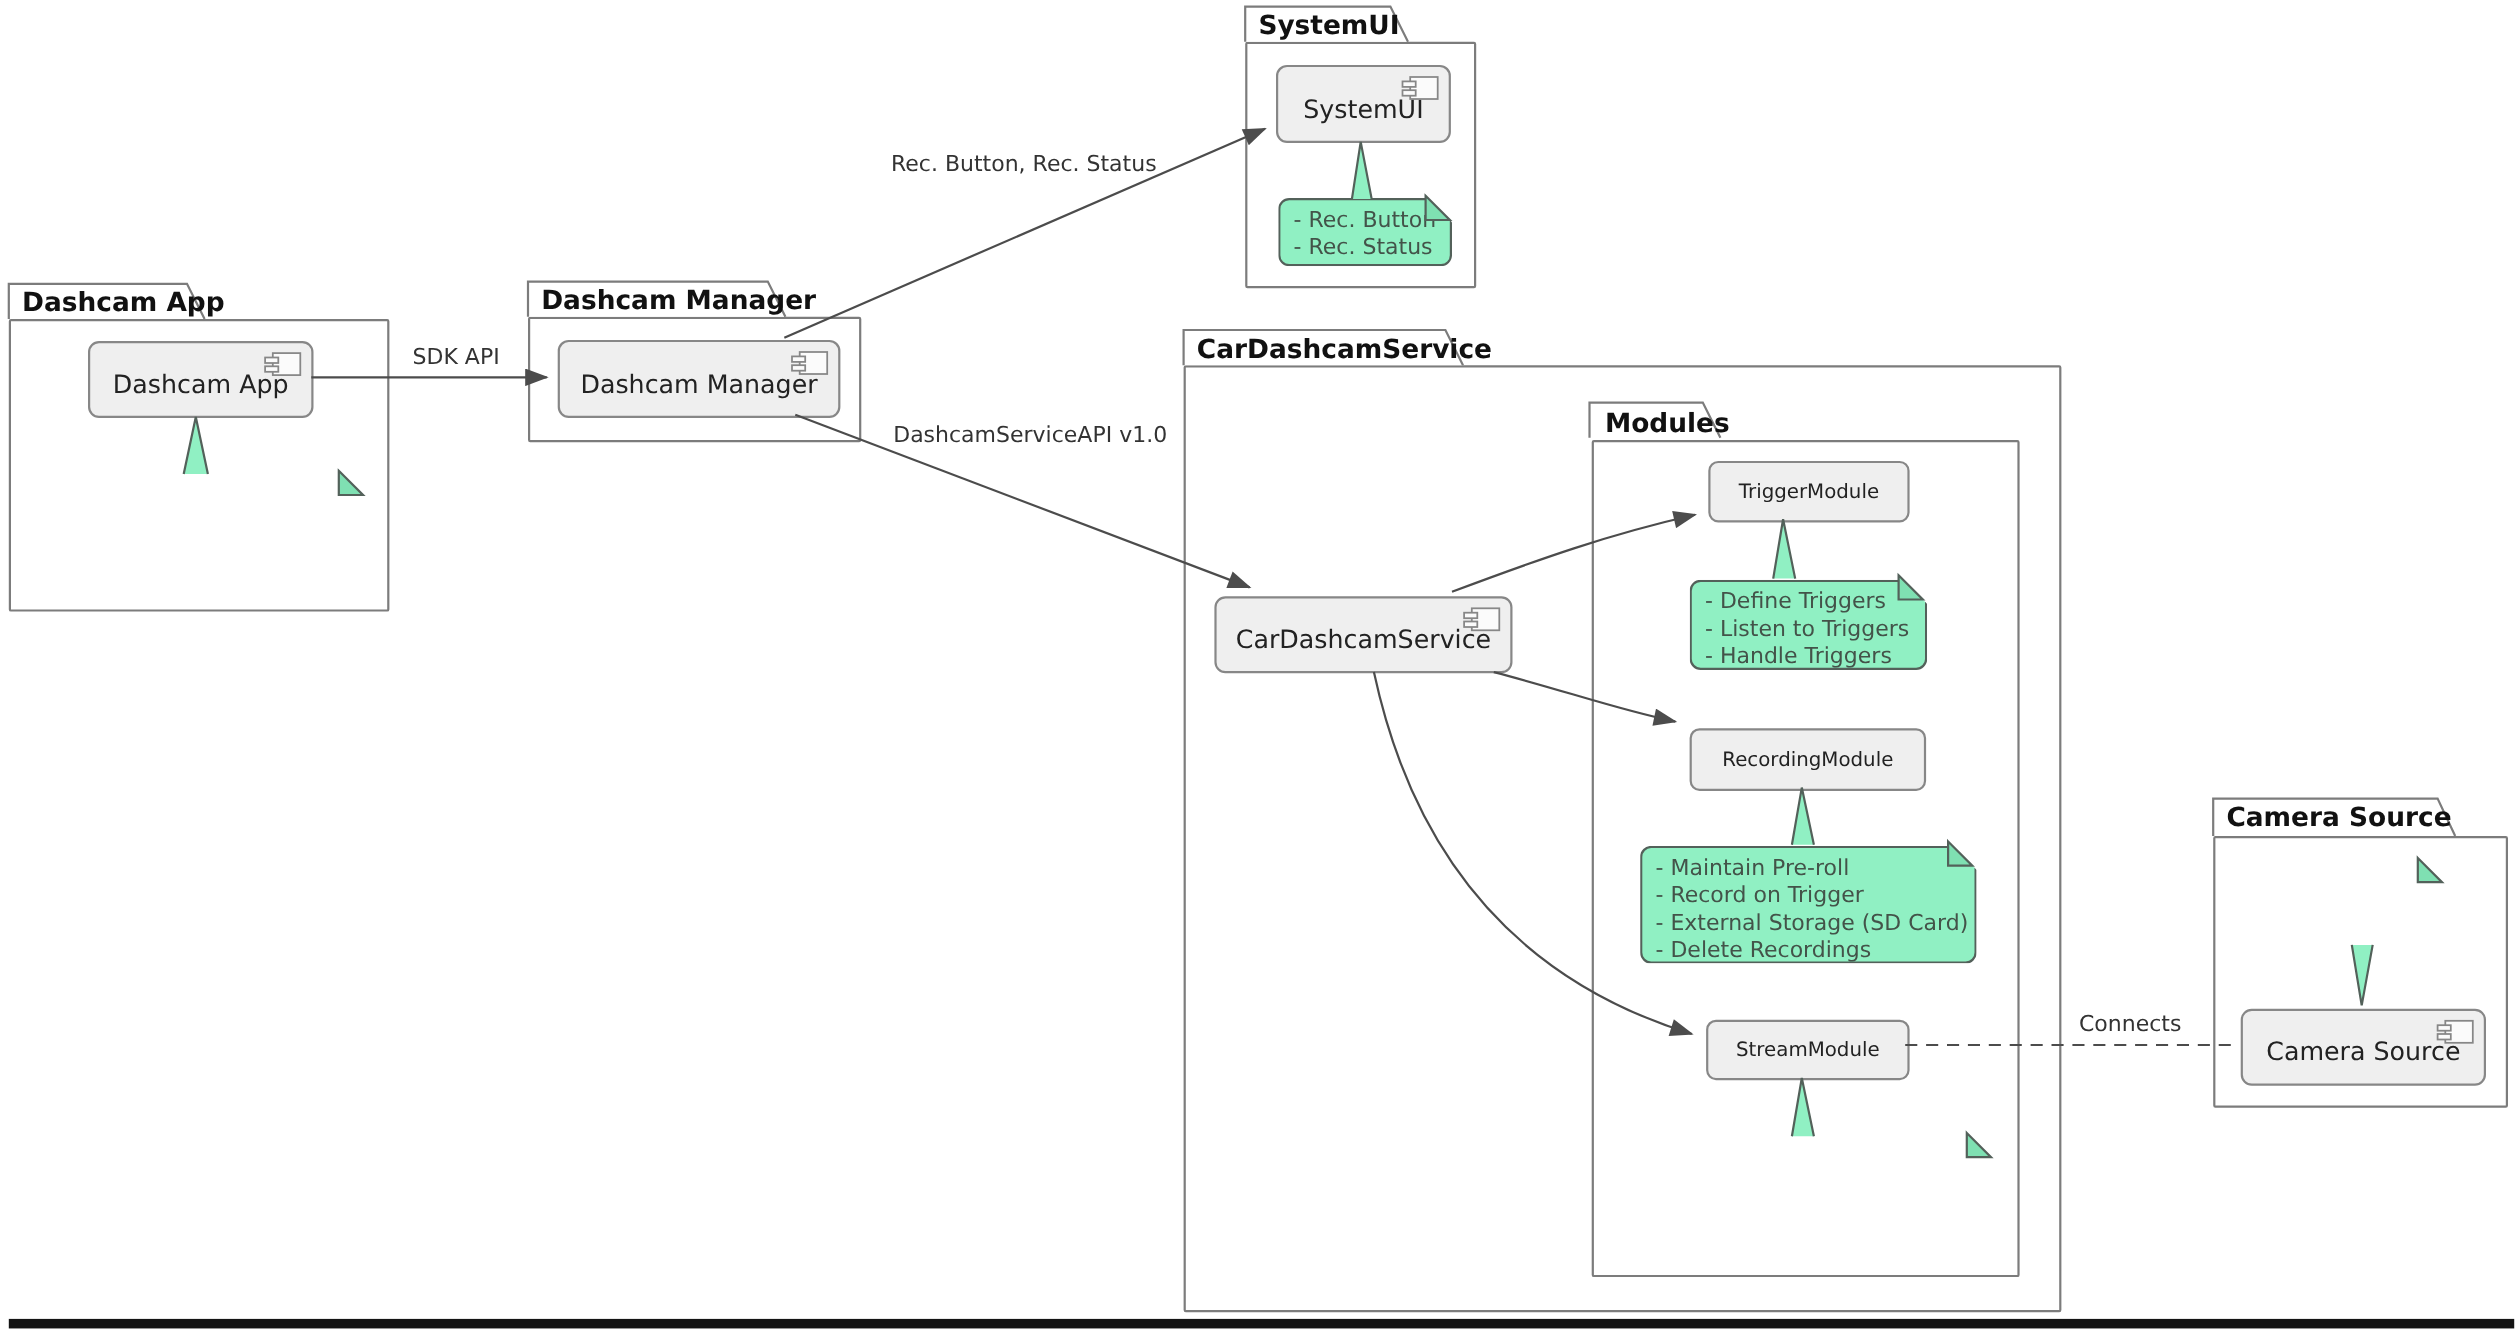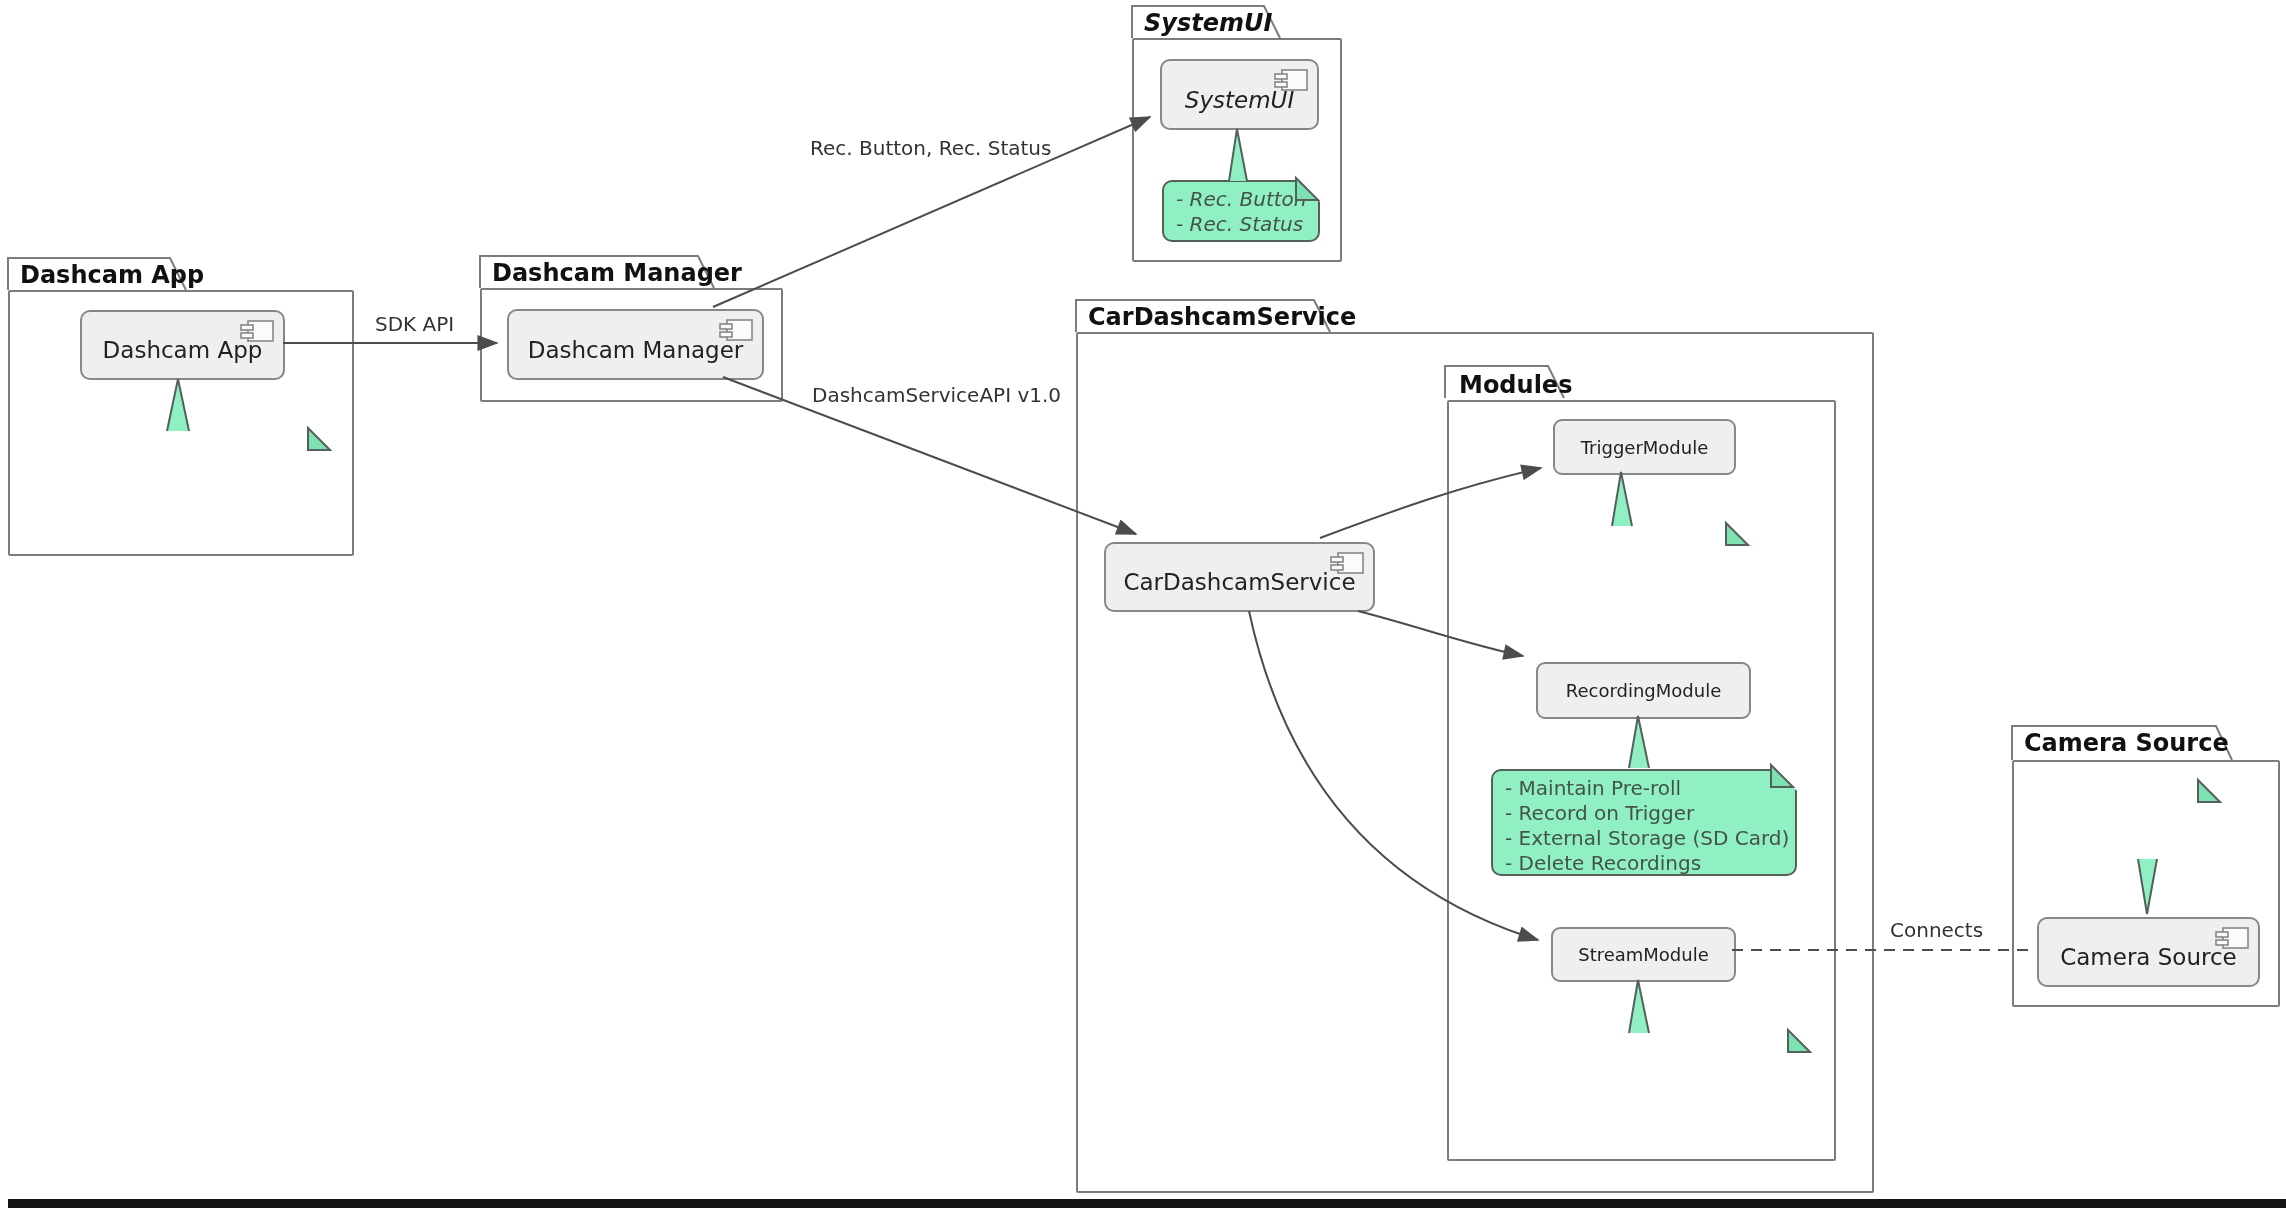--- a/index.html
+++ b/index.html
@@ -79,21 +79,21 @@
         <svg class="cicon" viewBox="0 0 36 26">
             <rect x="9" y="2" width="25" height="20"></rect>
             <rect x="2" y="6" width="12" height="5"></rect>
             <rect x="2" y="14" width="12" height="5"></rect>
           </svg>
         <span class="label">Dashcam Manager</span>
       </div>
     </div>
   </div>
 
-  <div class="pkg" style="left:1132px;top:6px;width:210px;height:256px;font-style:italic;">
+  <div class="pkg" style="left:1132px;top:6px;width:210px;height:256px;">
     <div class="pkg-title" style="left:2px;top:0px;">SystemUI</div>
     <div class="pkg-body" style="left:0px;top:32px;width:210px;height:224px;">
       <div class="comp" style="left:26px;top:19px;width:159px;height:71px;">
         <svg class="cicon" viewBox="0 0 36 26">
             <rect x="9" y="2" width="25" height="20"></rect>
             <rect x="2" y="6" width="12" height="5"></rect>
             <rect x="2" y="14" width="12" height="5"></rect>
           </svg>
         <span class="label">SystemUI</span>
       </div>
@@ -114,20 +114,25 @@
             <rect x="2" y="14" width="12" height="5"></rect>
           </svg>
         <span class="label">CarDashcamService</span>
       </div>
 
       <div class="pkg" style="left:369px;top:34px;width:456px;height:793px;padding-left:40px;">
         <div class="pkg-title" style="left:2px;top:0px;">Modules</div>
         <div class="pkg-body" style="left:0px;top:32px;width:389px;height:761px;">
           <div class="rect" style="left:104px;top:17px;width:183px;height:56px;">
             <span>TriggerModule</span>
+          </div>
+          <div class="note" style="left:87px;top:125px;width:216px;height:82px;">
+            <div>- Define Triggers</div>
+            <div>- Listen to Triggers</div>
+            <div>- Handle Triggers</div>
           </div>
           <div class="rect" style="left:87px;top:260px;width:215px;height:57px;">
             <span>RecordingModule</span>
           </div>
           <div class="note" style="left:42px;top:367px;width:306px;height:107px;">
             <div>- Maintain Pre-roll</div>
             <div>- Record on Trigger</div>
             <div>- External Storage (SD Card)</div>
             <div>- Delete Recordings</div>
           </div>

